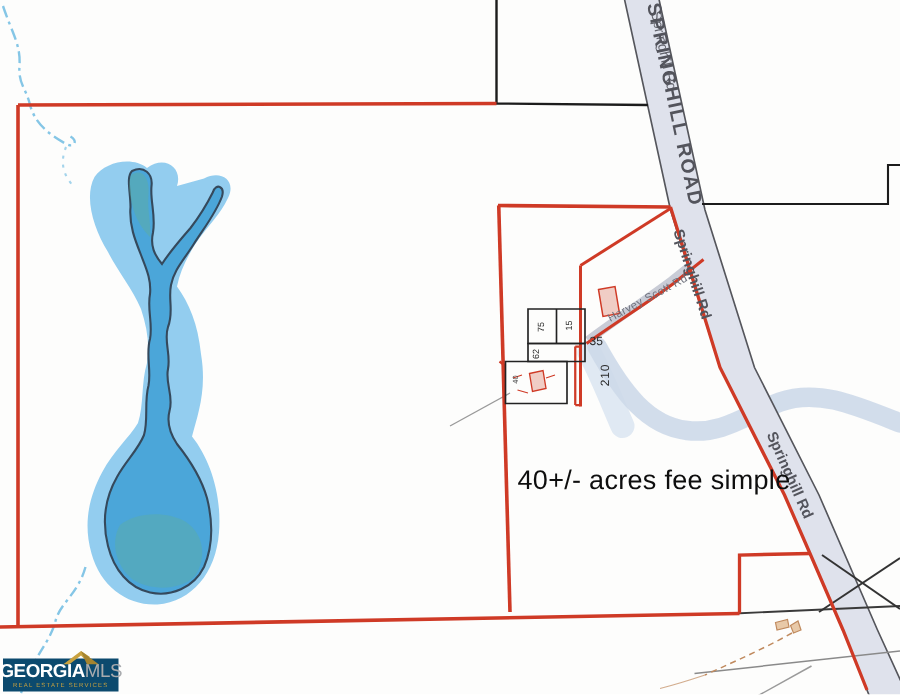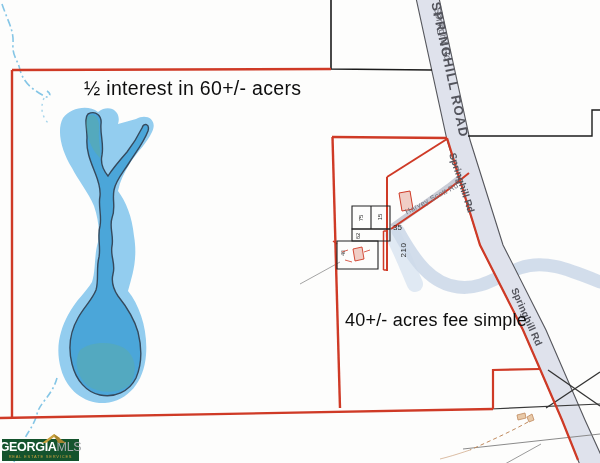--- a/index.html
+++ b/index.html
@@ -9,21 +9,21 @@
   }
   .map svg{position:absolute;left:0;top:0;}
   .annotation{
     position:absolute;color:#0e0e0e;white-space:nowrap;
     font-family:"Liberation Sans","DejaVu Sans",sans-serif;
   }
   .annotation.interest{left:84px;top:77px;font-size:19.5px;letter-spacing:.3px;}
   .annotation.fee{left:345px;top:310px;font-size:18px;letter-spacing:.2px;}
   .logo{
     position:absolute;left:2px;top:439px;width:77px;height:22px;
-    background:#14532d;display:flex;flex-direction:column;align-items:center;
+    background:#0c4a6e;display:flex;flex-direction:column;align-items:center;
     justify-content:center;line-height:1;overflow:visible;
   }
   .logo .row{display:flex;align-items:baseline;}
   .logo .georgia{color:#ffffff;font-weight:bold;font-size:12.5px;letter-spacing:-.3px;}
   .logo .mls{color:#a9abae;font-weight:normal;font-size:12.5px;letter-spacing:-.3px;}
   .logo .tagline{color:#c9a23f;font-size:4px;letter-spacing:.8px;margin-top:1px;}
   .logo .peak{position:absolute;left:38px;top:-6px;width:30px;height:10px;}
 </style>
 </head>
 <body>
@@ -109,21 +109,20 @@
     <text transform="translate(432,199) rotate(-28)" text-anchor="middle" dominant-baseline="middle" font-size="7.5" fill="#6e717c" letter-spacing="0.3">Harvey Scott Rd</text>
 
     <text x="393" y="230" font-size="8" fill="#2a2a2a">35</text>
     <text transform="translate(404,250) rotate(-90)" text-anchor="middle" dominant-baseline="middle" font-size="8" fill="#2a2a2a" letter-spacing="0.5">210</text>
     <text transform="translate(361,218) rotate(-90)" text-anchor="middle" dominant-baseline="middle" font-size="6" fill="#2a2a2a">75</text>
     <text transform="translate(380,217) rotate(-90)" text-anchor="middle" dominant-baseline="middle" font-size="6" fill="#2a2a2a">15</text>
     <text transform="translate(358,236) rotate(-90)" text-anchor="middle" dominant-baseline="middle" font-size="6" fill="#2a2a2a">62</text>
     <text transform="translate(344,253) rotate(-90)" text-anchor="middle" dominant-baseline="middle" font-size="5" fill="#444444">40</text>
   </svg>
 
-  <div class="annotation interest">½ interest in 60+/- acers</div>
   <div class="annotation fee">40+/- acres fee simple</div>
 
   <div class="logo">
     <svg class="peak" viewBox="0 0 30 10">
       <polygon points="2,10 14,1 20,5 17,7 14,4 6,10" fill="#c9a23f"></polygon>
       <polygon points="14,1 26,10 18,10" fill="#a5842f"></polygon>
     </svg>
     <div class="row">
       <span class="georgia">GEORGIA</span>
       <span class="mls">MLS</span>

